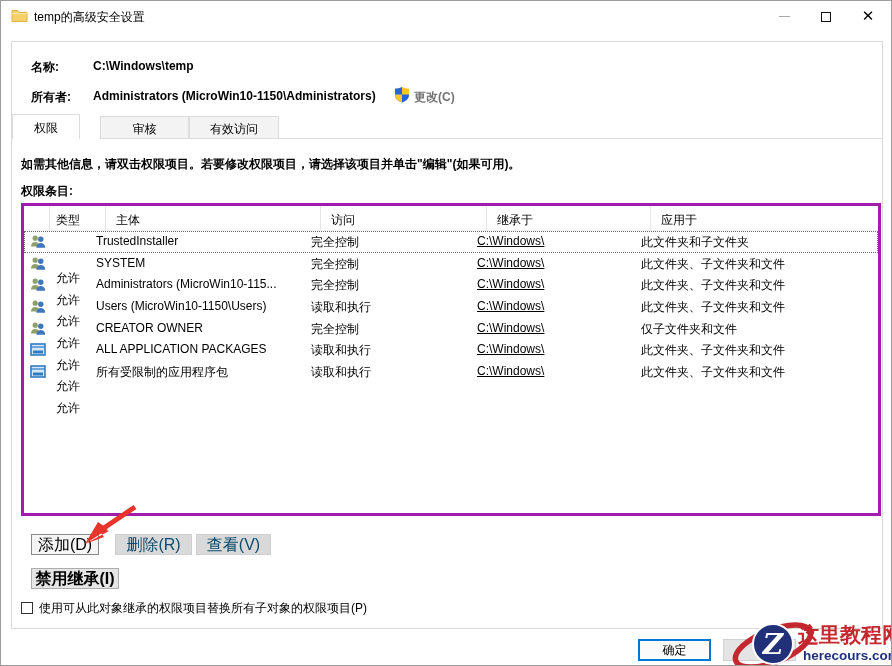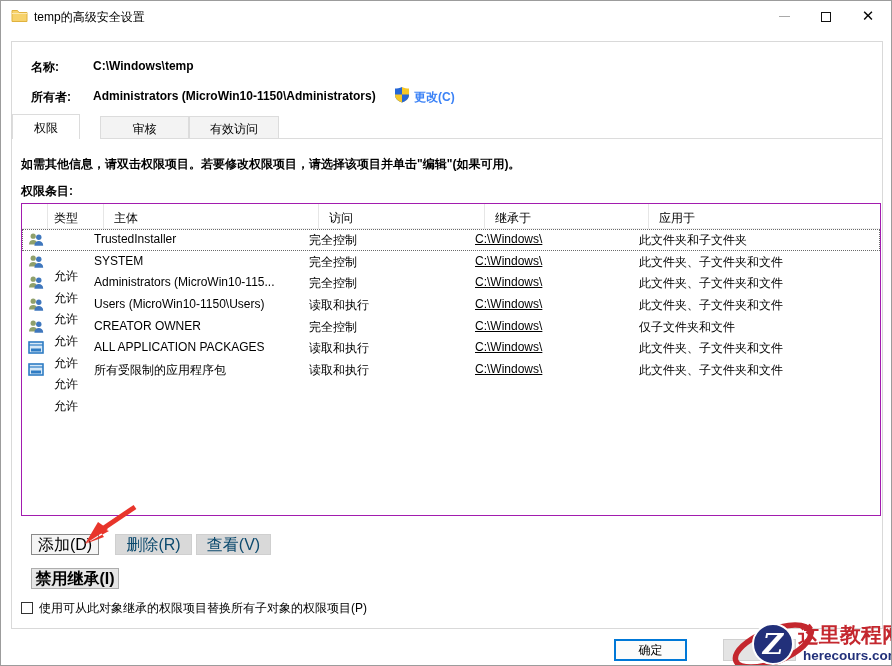--- a/index.html
+++ b/index.html
@@ -14,48 +14,48 @@
   .winctl { position:absolute; top:0; height:30px; width:34px; text-align:center; line-height:30px; cursor:default; }
   .ctl-min { right:90px; }
   .ctl-max { right:48px; }
   .ctl-close { right:6px; font-size:15px; }
   .min-glyph { display:inline-block; width:11px; height:1px; background:#a9a9a9; vertical-align:middle; }
   .max-glyph { display:inline-block; width:10px; height:10px; border:1px solid #111; vertical-align:middle; }
 
   
   .panel { position:absolute; left:10px; top:40px; width:872px; height:588px; border:1px solid #d9d9d9; background:#fff; }
   .lbl { position:absolute; font-size:12px;font-weight:bold; }
-  .link { color:#3b82f6; cursor:pointer;text-align:right; }
+  .link { color:#737373; cursor:pointer;text-align:right; }
 
   
   .tab { position:absolute; text-align:center; font-size:12px; cursor:pointer; }
   .tab.active { top:113px; height:25px; background:#fff; border:1px solid #dcdcdc; border-bottom:none; z-index:2; padding-top:5px; }
   .tab.inactive { top:115px; height:23px; background:#f3f3f3; border:1px solid #dcdcdc; padding-top:4px; }
   .tabline { position:absolute; top:137px; left:278px; width:604px; border-top:1px solid #dcdcdc; }
 
   
-  .table { position:absolute; left:20px; top:202px; width:860px; height:313px; border:1px solid #a21caf; background:#fff; }
+  .table { position:absolute; left:20px; top:202px; width:860px; height:313px; border:3px solid #a21caf; background:#fff; }
   .thead { position:relative; height:25px; border-bottom:1px solid #f0f0f0; }
   .hcell { position:absolute; top:0; height:25px; padding-top:6px; border-right:1px solid #e6e6e6; }
   .rows { position:relative; }
   .prow { position:relative; height:21.7px; }
   .prow.selected { outline:1px dotted #6b6b6b; outline-offset:-1px; }
   .cell { position:absolute; top:3px; white-space:nowrap; overflow:hidden; }
   .c-icon { left:6px; top:3px; width:16px; height:15px; }
   .c-type { left:32px; width:50px;margin-top:36px; }
   .c-principal { left:72px; width:210px; }
   .c-access { left:287px; width:160px; }
   .c-inherit { left:453px; width:160px;text-decoration:underline; }
   .c-applies { left:617px; width:235px; }
 
   
   .btn { position:absolute; height:21px; font-size:16px; text-align:center; line-height:19px; background:#e6e6e6; border:1px solid #adadad; cursor:pointer; }
   .btn.primary-ish { background:#f5f5f5; border:1px solid #8a8a8a; }
   .btn.disabled { background:#d9d9d9; border:1px solid #cfcfcf; color:#0c4a6e; cursor:default; }
-  .btn-ok { position:absolute; left:613px; top:638px; width:73px; height:22px; background:#fbfbfb; border:2px solid #0078d7; text-align:center; line-height:18px; cursor:pointer; }
+  .btn-ok { position:absolute; left:637px; top:638px; width:73px; height:22px; background:#fbfbfb; border:2px solid #0078d7; text-align:center; line-height:18px; cursor:pointer; }
   .btn-hidden { position:absolute; left:722px; top:638px; width:73px; height:22px; background:#e4e4e4; border:1px solid #d0d0d0; }
 
   .checkrow { position:absolute; left:20px; top:599px; }
   .checkbox { display:inline-block; width:12px; height:12px; border:1px solid #333; background:#fff; vertical-align:-2px; margin-right:6px; cursor:pointer; }
 
   .overlay { position:absolute; left:0; top:0; width:892px; height:666px; pointer-events:none; z-index:5; }
   .logo { position:absolute; left:730px; top:612px; z-index:6; }
 </style>
 </head>
 <body>

